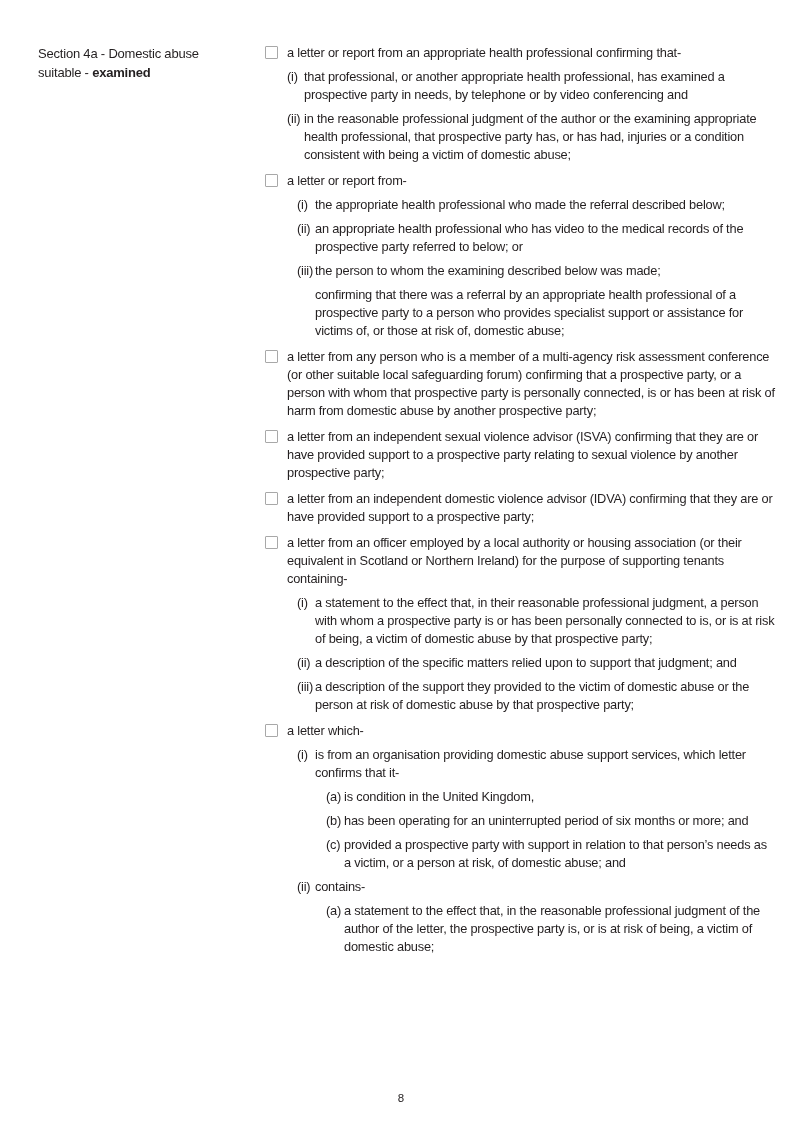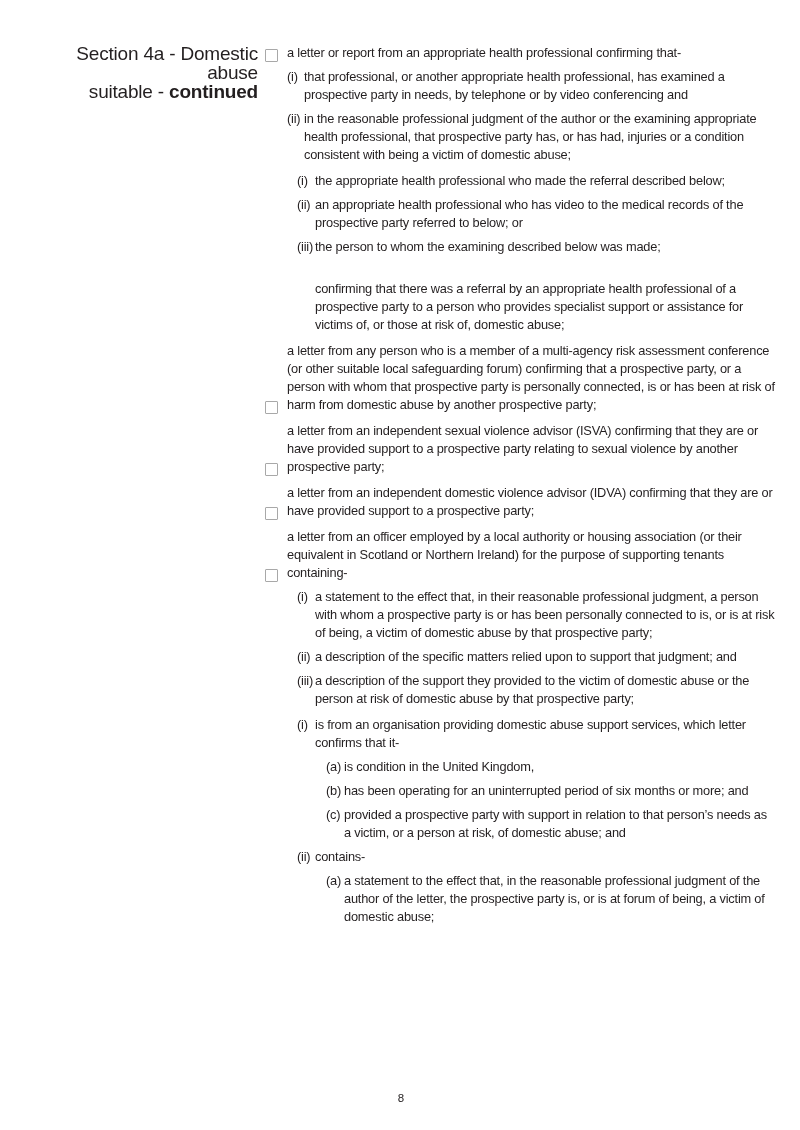--- a/index.html
+++ b/index.html
@@ -8,74 +8,78 @@
     width:800px; height:1130px;
     font-family:"Liberation Sans","DejaVu Sans",sans-serif;
     color:#231f20;
   }
   .page {
     position:relative; width:800px; height:1130px;
     background:#ffffff; overflow:hidden;
   }
   .sidebar {
     position:absolute; left:38px; top:44px; width:220px;
-    font-size:19px; line-height:19px; letter-spacing:-0.2px;text-align:right;
+    font-size:13px; line-height:19px; letter-spacing:-0.2px;
   }
   .sidebar b { font-weight:bold; }
   .main {
     position:absolute; left:264px; top:44px; width:512px;
     font-size:12.8px; line-height:18px; letter-spacing:-0.2px;
   }
   .block { margin-bottom:8px; }
-  .block-head { display:flex; align-items:flex-end; }
+  .block-head { display:flex; align-items:flex-start; }
   .checkbox {
     width:13px; height:13px; flex:0 0 13px;
     border:1px solid #a8a8a8; background:#ffffff; border-radius:1px;
     margin:2px 0 0 1px; display:inline-block; cursor:pointer;
   }
   .block-label { flex:1; margin-left:9px; }
   .sub { display:flex; align-items:flex-start; margin-top:6px; }
   .sub.l1 { margin-left:23px; }
   .sub.l2 { margin-left:33px; }
   .sub.l3 { margin-left:62px; }
   .num { flex:0 0 auto; min-width:17px; white-space:nowrap; }
   .sub.l2 .num, .sub.l3 .num { min-width:18px; }
-  .sub.nonum .sub-text { margin-left:18px;margin-top:18px; }
+  .sub.nonum .sub-text { margin-left:18px; }
   .sub-text { flex:1; }
   .page-number {
     position:absolute; left:393px; top:1092px; width:16px;
     text-align:center; font-size:11.5px; line-height:13px;
   }
 </style>
 </head>
 <body>
 
 <div class="page">
 
   <div class="sidebar">
     <div>Section 4a - Domestic abuse</div>
-    <div><span>suitable - </span><b>continued</b></div>
+    <div><span>suitable - </span><b>examined</b></div>
   </div>
 
   <div class="main">
       <div class="block">
         <div class="block-head">
           <span class="checkbox" role="checkbox" aria-checked="false"></span>
           <div class="block-label">a letter or report from an appropriate health professional confirming that-</div>
         </div>
         <div class="sub l1">
           <span class="num">(i)</span>
           <div class="sub-text">that professional, or another appropriate health professional, has examined a prospective party in needs, by telephone or by video conferencing and</div>
         </div>
         <div class="sub l1">
           <span class="num">(ii)</span>
           <div class="sub-text">in the reasonable professional judgment of the author or the examining appropriate health professional, that prospective party has, or has had, injuries or a condition consistent with being a victim of domestic abuse;</div>
         </div>
       </div>
       <div class="block">
+        <div class="block-head">
+          <span class="checkbox" role="checkbox" aria-checked="false"></span>
+          <div class="block-label">a letter or report from-</div>
+        </div>
         <div class="sub l2">
           <span class="num">(i)</span>
           <div class="sub-text">the appropriate health professional who made the referral described below;</div>
         </div>
         <div class="sub l2">
           <span class="num">(ii)</span>
           <div class="sub-text">an appropriate health professional who has video to the medical records of the prospective party referred to below; or</div>
         </div>
         <div class="sub l2">
           <span class="num">(iii)</span>
@@ -115,20 +119,24 @@
         <div class="sub l2">
           <span class="num">(ii)</span>
           <div class="sub-text">a description of the specific matters relied upon to support that judgment; and</div>
         </div>
         <div class="sub l2">
           <span class="num">(iii)</span>
           <div class="sub-text">a description of the support they provided to the victim of domestic abuse or the person at risk of domestic abuse by that prospective party;</div>
         </div>
       </div>
       <div class="block">
+        <div class="block-head">
+          <span class="checkbox" role="checkbox" aria-checked="false"></span>
+          <div class="block-label">a letter which-</div>
+        </div>
         <div class="sub l2">
           <span class="num">(i)</span>
           <div class="sub-text">is from an organisation providing domestic abuse support services, which letter confirms that it-</div>
         </div>
         <div class="sub l3">
           <span class="num">(a)</span>
           <div class="sub-text">is condition in the United Kingdom,</div>
         </div>
         <div class="sub l3">
           <span class="num">(b)</span>
@@ -137,20 +145,20 @@
         <div class="sub l3">
           <span class="num">(c)</span>
           <div class="sub-text">provided a prospective party with support in relation to that person’s needs as a victim, or a person at risk, of domestic abuse; and</div>
         </div>
         <div class="sub l2">
           <span class="num">(ii)</span>
           <div class="sub-text">contains-</div>
         </div>
         <div class="sub l3">
           <span class="num">(a)</span>
-          <div class="sub-text">a statement to the effect that, in the reasonable professional judgment of the author of the letter, the prospective party is, or is at forum of being, a victim of domestic abuse;</div>
+          <div class="sub-text">a statement to the effect that, in the reasonable professional judgment of the author of the letter, the prospective party is, or is at risk of being, a victim of domestic abuse;</div>
         </div>
       </div>
     </div>
 
   <div class="page-number">8</div>
 
 </div>
 
 </body></html>

